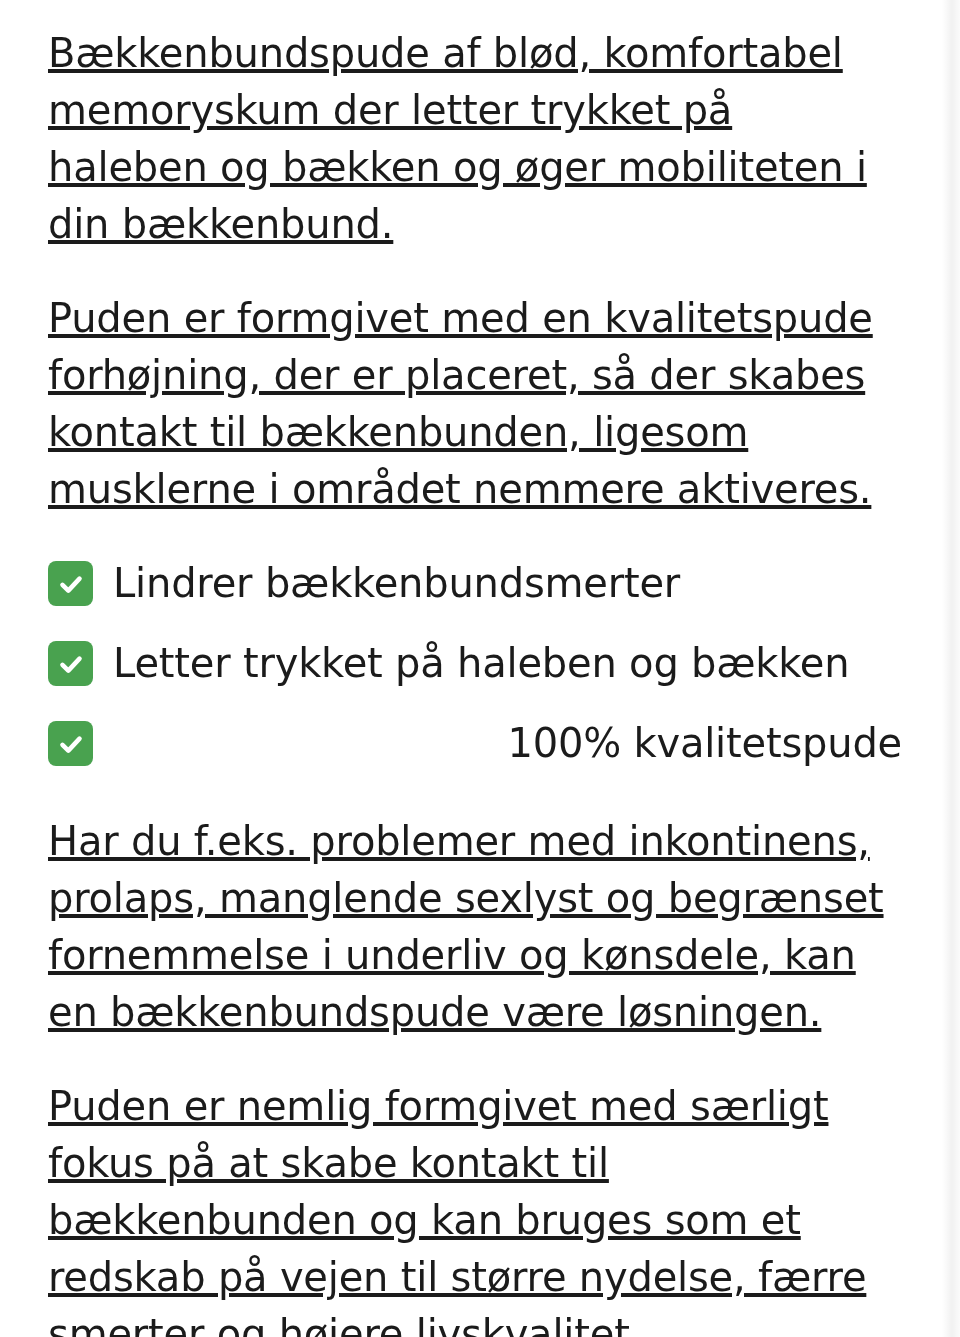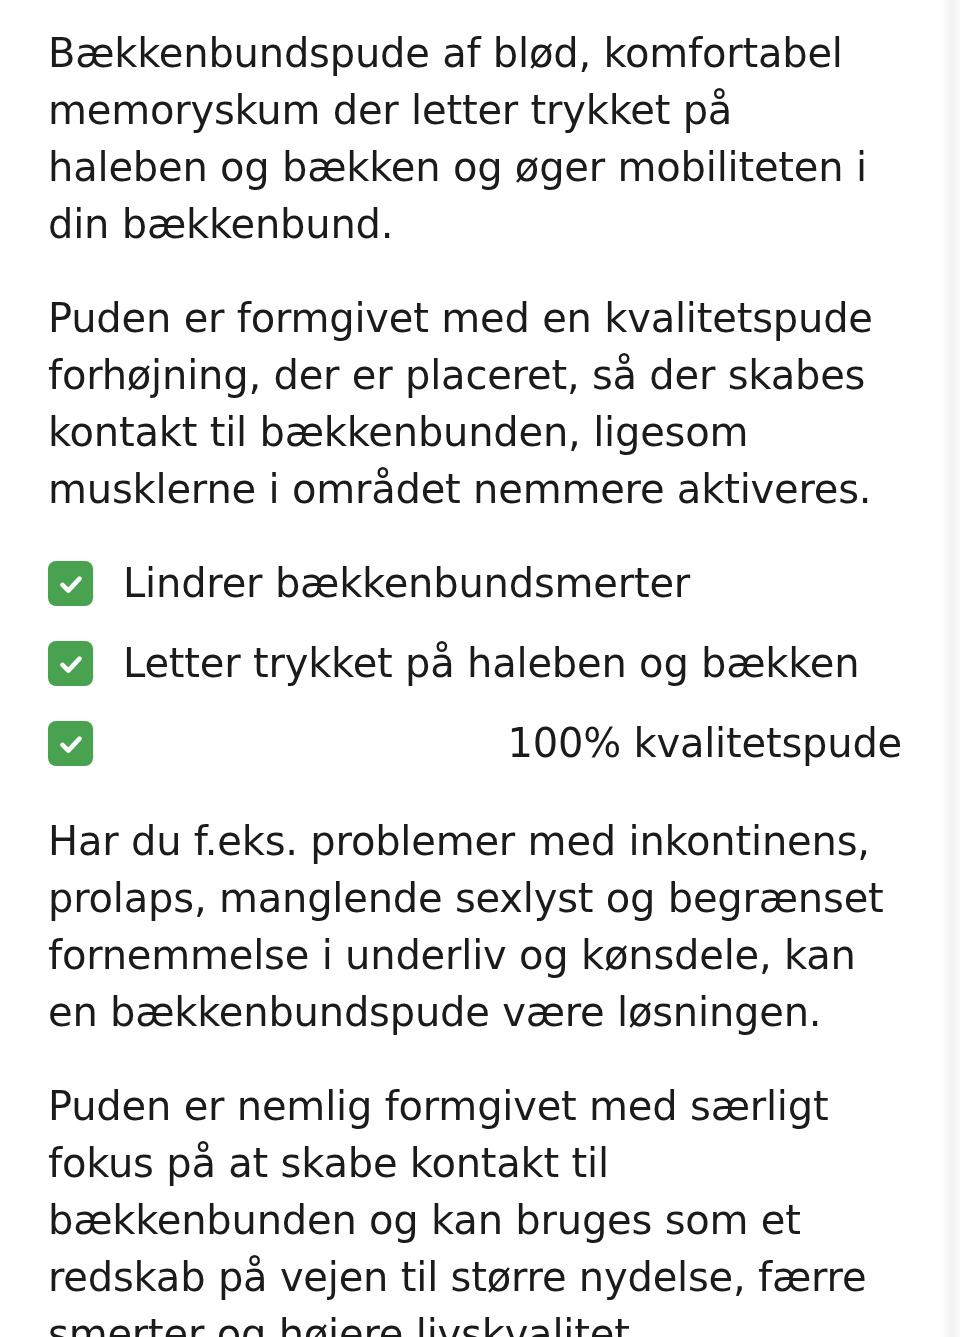--- a/index.html
+++ b/index.html
@@ -20,36 +20,37 @@
 
   .content {
     padding: 25px 58px 30px 48px;
     font-size: 40px;
     line-height: 57px;
     letter-spacing: -0.2px;
   }
 
   .content p {
     margin: 0 0 37px 0;
+    text-decoration: underline;
   }
 
   .content p:last-child {
     margin-bottom: 0;
   }
 
   ul.benefits {
     list-style: none;
     margin: 0 0 41px 0;
     padding: 0;
   }
 
   ul.benefits li {
     display: flex;
     align-items: center;
-    gap: 30px;
+    gap: 20px;
     margin-bottom: 23px;
   }
 
   ul.benefits li:last-child {
     margin-bottom: 0;
     justify-content: space-between;
   }
 
   .check-box {
     flex: 0 0 auto;

